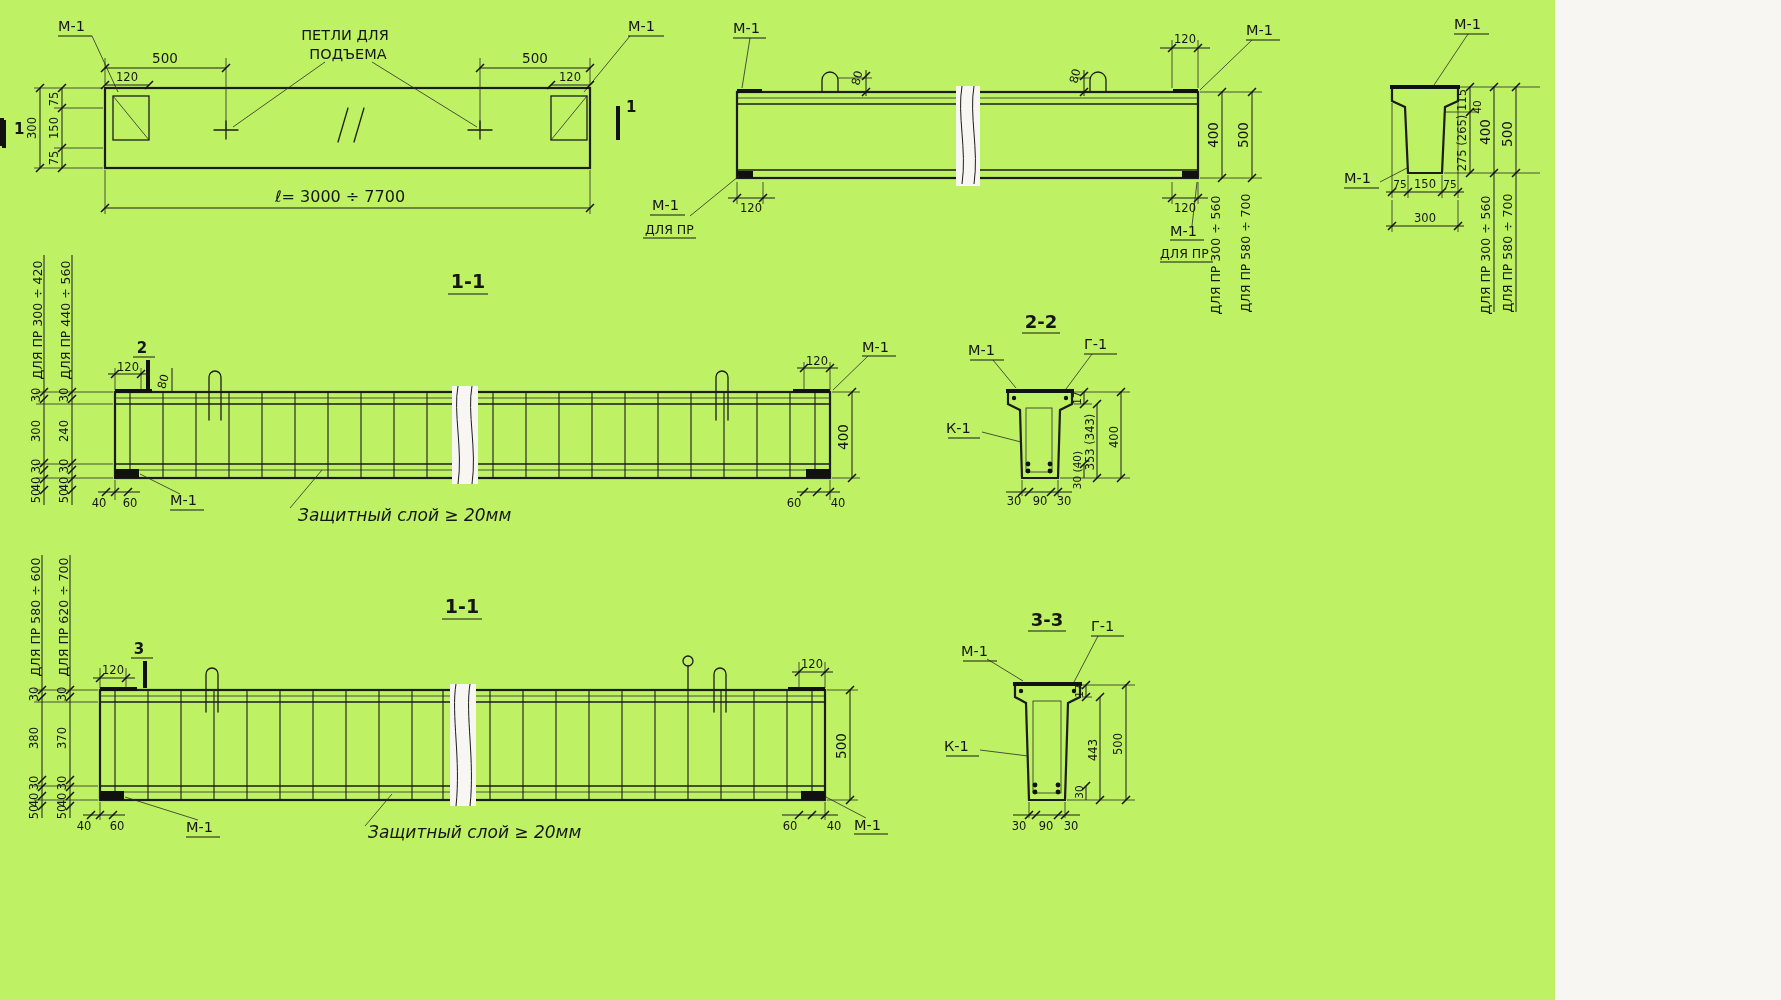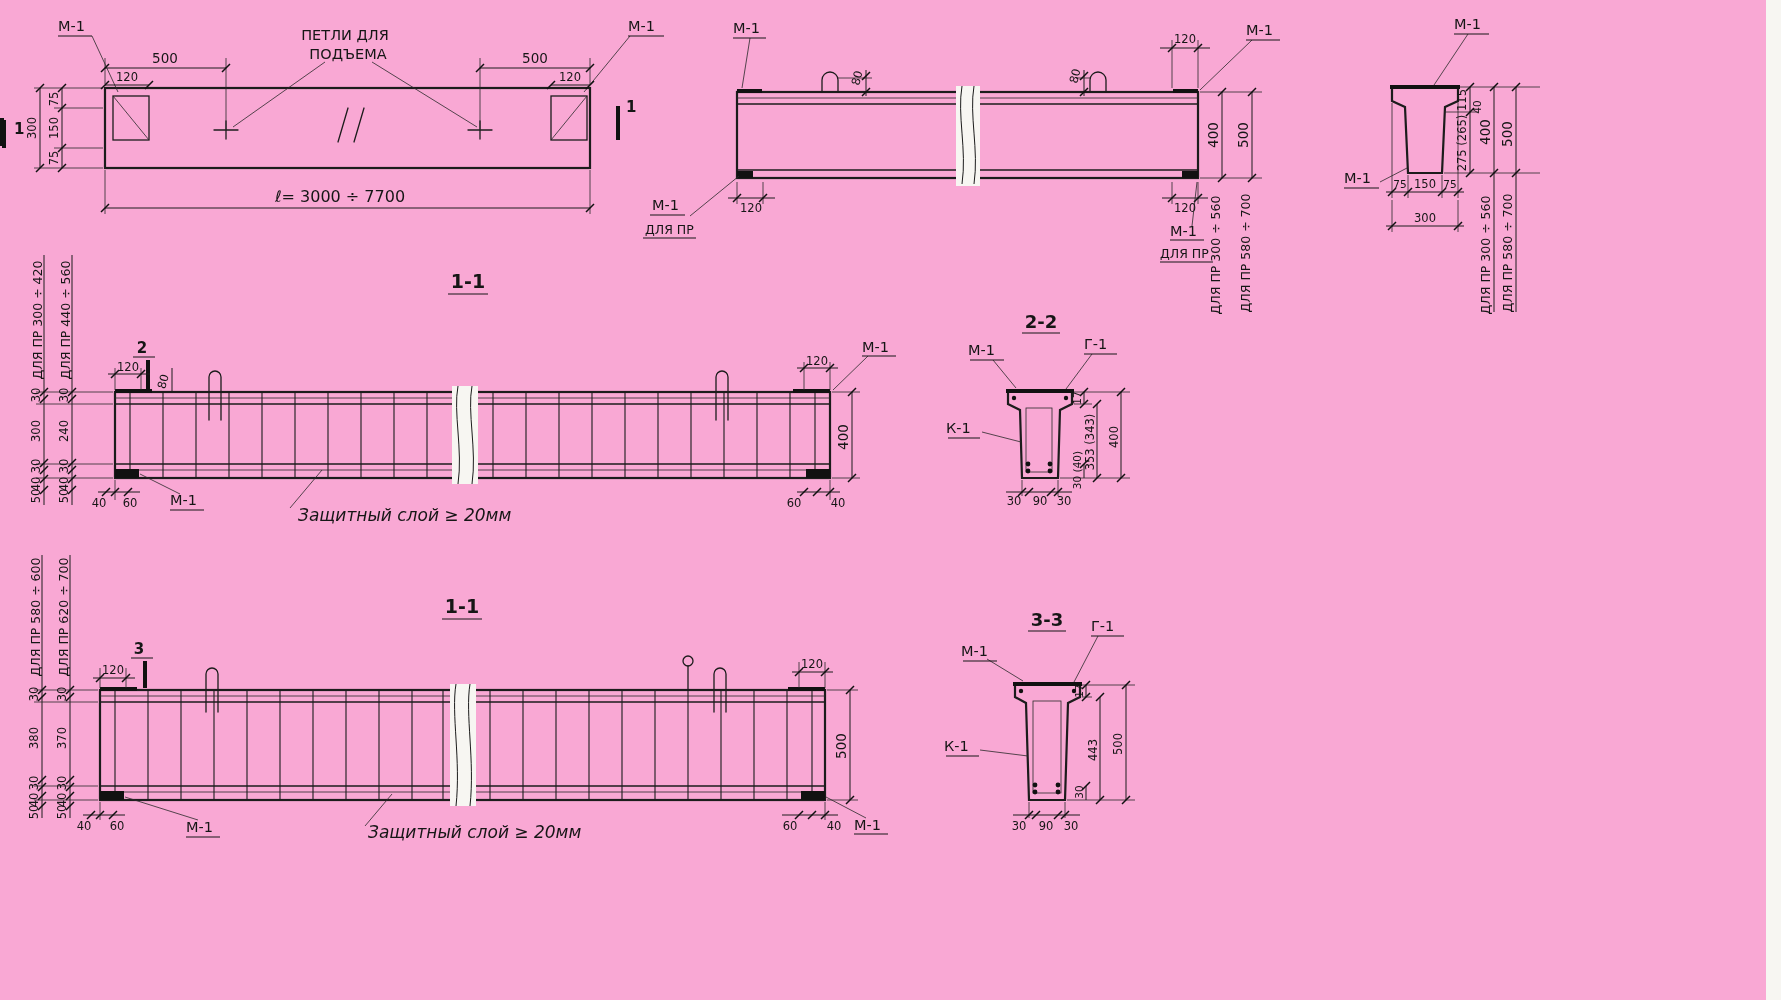--- a/index.html
+++ b/index.html
@@ -1,16 +1,16 @@
 <!DOCTYPE html>
 <html><head>
 <meta charset="utf-8">
 <style>
   html,body{margin:0;padding:0;background:#f7f6f2;}
-  .sheet{width:1766px;height:1000px;position:relative;background:#f9a8d4;overflow:hidden;text-decoration:underline;}
+  .sheet{width:1555px;height:1000px;position:relative;background:#bef264;overflow:hidden;text-decoration:underline;}
   svg{display:block;}
   svg text{font-family:"DejaVu Sans",sans-serif;fill:#161616;}
   .ln{stroke:#1c1c1c;stroke-width:1.3;fill:none;stroke-linecap:round;}
   .thick{stroke-width:2.2;}
   .heavy{stroke:#111;stroke-width:4;fill:none;stroke-linecap:butt;}
   .thin{stroke:#2a2a2a;stroke-width:0.8;fill:none;}
   .dimln{stroke:#1c1c1c;stroke-width:1;fill:none;}
   .tick{stroke:#111;stroke-width:1.5;fill:none;}
   .ul{stroke:#161616;stroke-width:1.2;fill:none;}
   .plate{fill:#111;stroke:none;}

